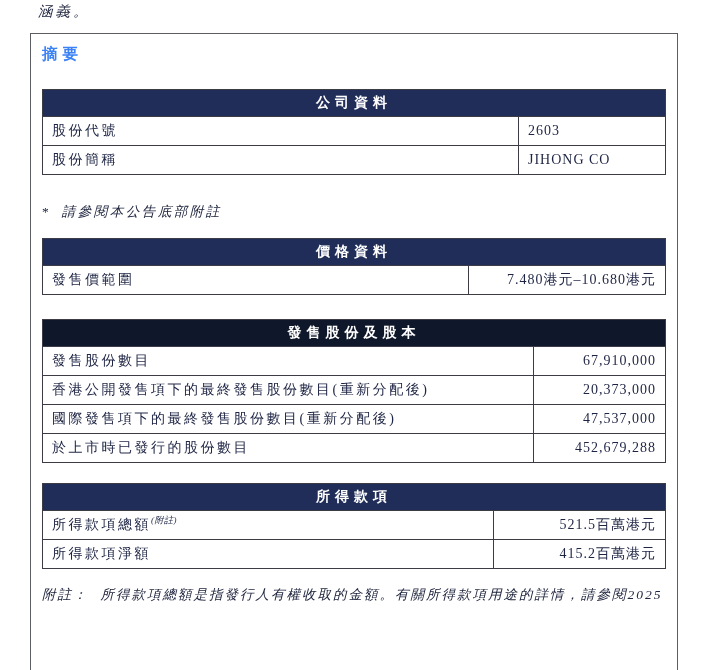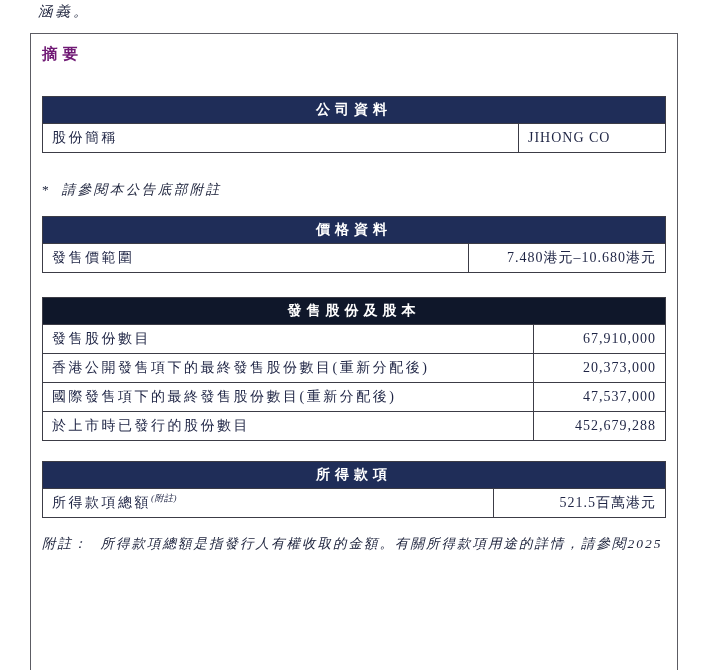--- a/index.html
+++ b/index.html
@@ -34,21 +34,21 @@
     height: 700px; 
     border: 1px solid #5c5c63;
     box-sizing: border-box;
     padding: 0 11px;
   }
   .summary-title {
     margin-top: 10px;
     font-size: 15.5px;
     font-weight: bold;
     letter-spacing: 5px;
-    color: #701a75;
+    color: #3b82f6;
   }
   table.info-table {
     border-collapse: collapse;
     width: 100%;
     table-layout: fixed;
   }
   table.info-table th {
     height: 26px;
     color: #ffffff;
     font-size: 14px;
@@ -104,21 +104,21 @@
     font-size: 13.5px;
     letter-spacing: 2px;
     color: #20263f;
     white-space: nowrap;
   }
   .bottom-note .note-label {
     margin-right: 12px;
     flex: none;
   }
   
-  .mt-table1 { margin-top: 31px; }
+  .mt-table1 { margin-top: 24px; }
   .mt-footnote { margin-top: 28px; }
   .mt-table2 { margin-top: 17px; }
   .mt-table3 { margin-top: 24px; }
   .mt-table4 { margin-top: 20px; }
   .mt-bottomnote { margin-top: 17px; }
 </style>
 </head>
 <body>
 
 <div class="page">
@@ -136,20 +136,24 @@
             <col style="width: 76.4%;">
             <col>
           </colgroup>
           <thead>
             <tr>
               <th colspan="2" style="background: rgb(31, 45, 88);">公司資料</th>
             </tr>
           </thead>
           <tbody>
             <tr>
+              <td class="label">股份代號</td>
+              <td class="value left">2603</td>
+            </tr>
+            <tr>
               <td class="label">股份簡稱</td>
               <td class="value left">JIHONG CO</td>
             </tr>
           </tbody>
         </table>
         <div class="footnote-line mt-footnote">
           <span class="marker">*</span>
           <span>請參閱本公告底部附註</span>
         </div>
         <table class="info-table mt-table2">
@@ -206,20 +210,24 @@
           <thead>
             <tr>
               <th colspan="2" style="background: rgb(31, 45, 88);">所得款項</th>
             </tr>
           </thead>
           <tbody>
             <tr>
               <td class="label">所得款項總額<sup class="note-sup">(附註)</sup></td>
               <td class="value right">521.5百萬港元</td>
             </tr>
+            <tr>
+              <td class="label">所得款項淨額</td>
+              <td class="value right">415.2百萬港元</td>
+            </tr>
           </tbody>
         </table>
         <div class="bottom-note mt-bottomnote">
           <span class="note-label">附註：</span>
           <span>所得款項總額是指發行人有權收取的金額。有關所得款項用途的詳情，請參閱2025</span>
         </div>
       </div>
 
   </div>
 

